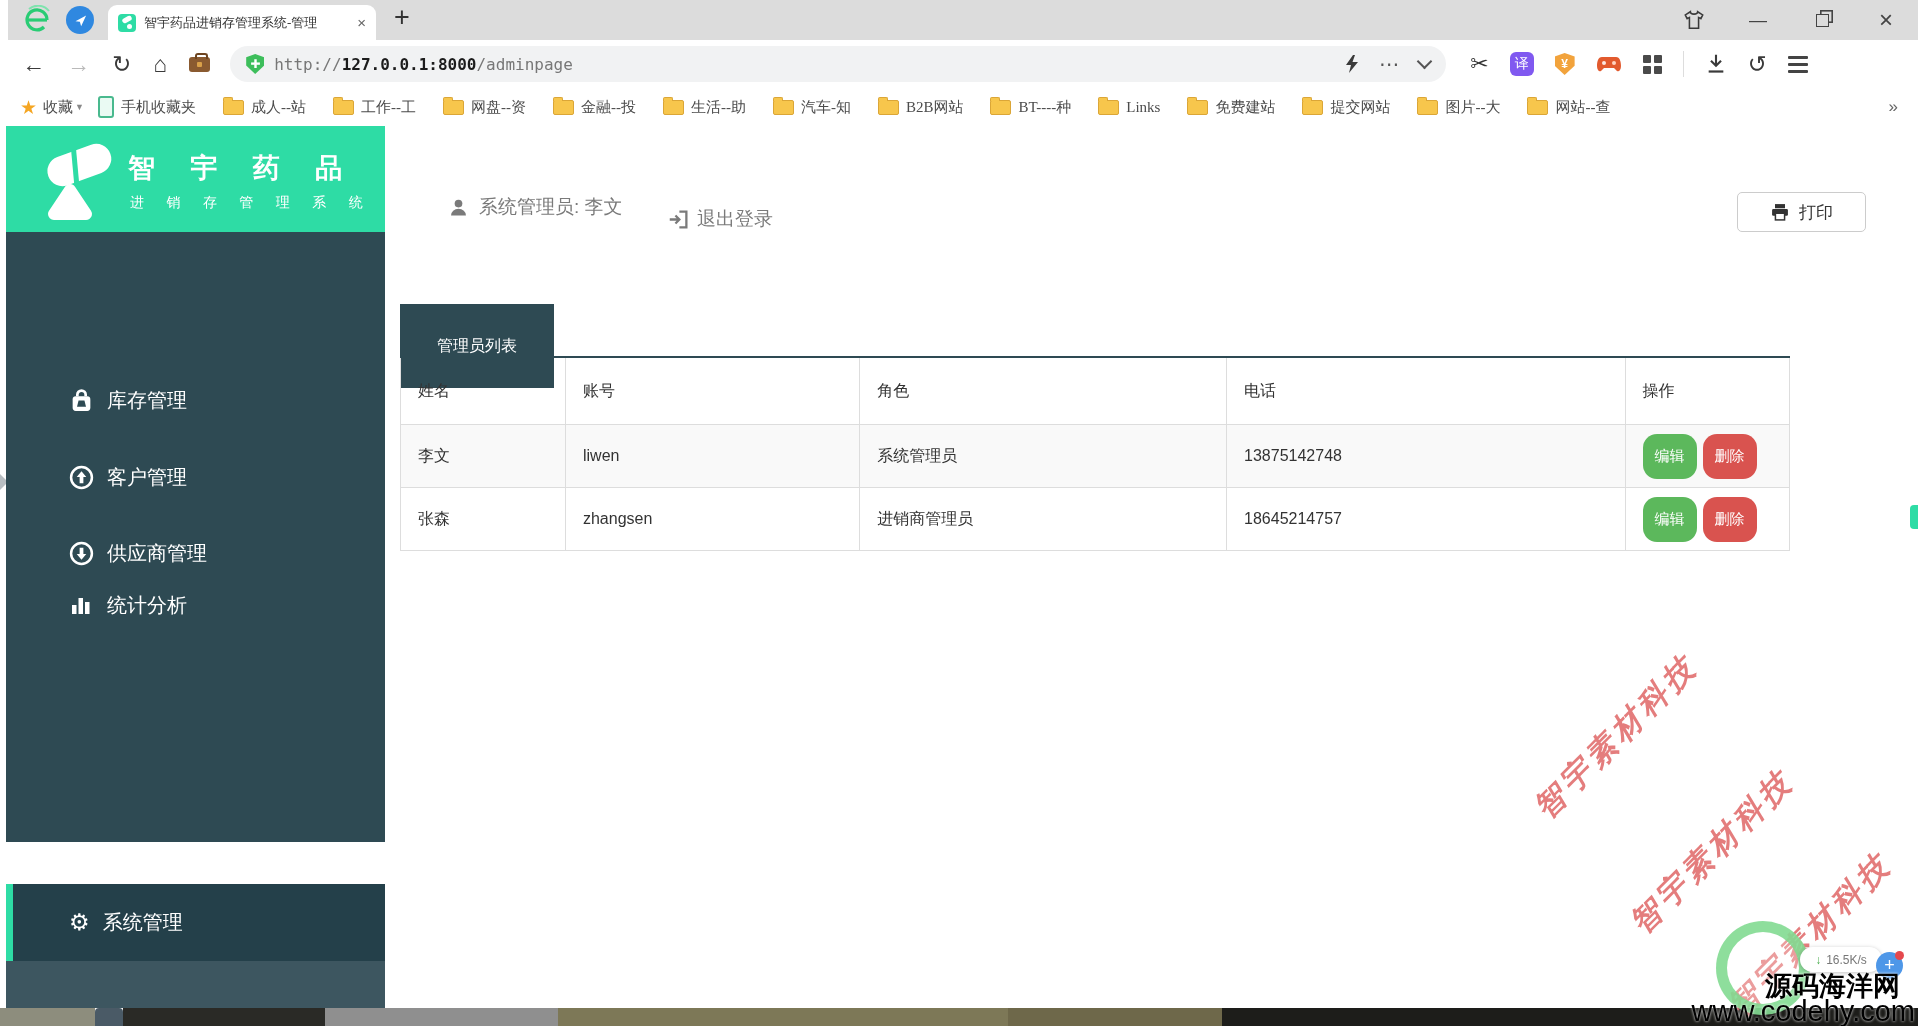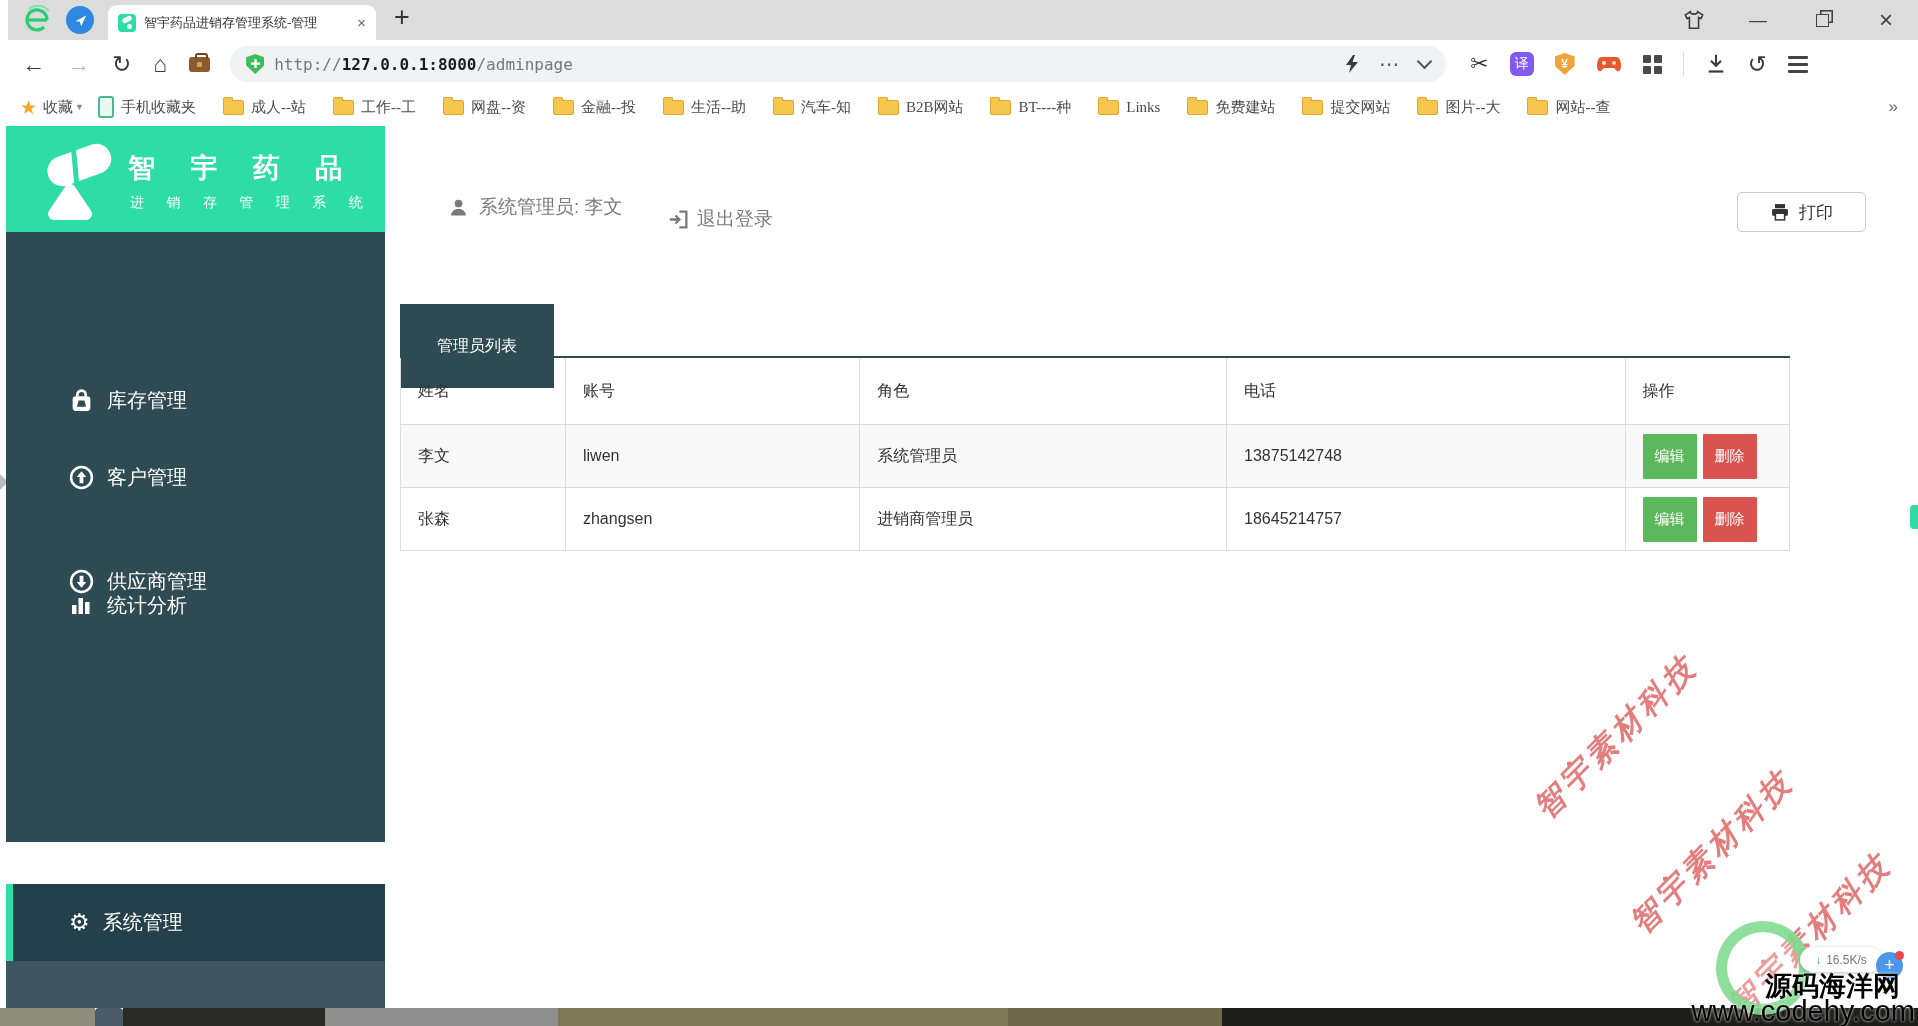--- a/index.html
+++ b/index.html
@@ -54,41 +54,41 @@
   .bm-more{margin-left:auto;margin-right:20px;font-size:17px;color:#666;}
   
   .page{position:absolute;top:126px;left:0;width:1918px;height:882px;background:#fff;}
   .expander{position:absolute;left:0;top:348px;width:0;height:0;border-top:8px solid transparent;border-bottom:8px solid transparent;border-left:8px solid #b7bdc1;}
   .sidebar{position:absolute;left:6px;top:0;width:379px;height:716px;background:#2e4a53;}
   .logoblock{position:absolute;left:0;top:0;width:379px;height:106px;background:#2edca5;}
   .logoart{position:absolute;left:34px;top:12px;}
   .logo-title{position:absolute;left:122px;top:24px;color:#fff;font-size:27px;font-weight:bold;letter-spacing:13px;font-family:"DejaVu Serif","Liberation Serif",serif;white-space:nowrap;}
   .logo-sub{position:absolute;left:124px;top:68px;color:#fff;font-size:14px;letter-spacing:9px;font-family:"DejaVu Serif","Liberation Serif",serif;white-space:nowrap;}
   .menu-item{position:absolute;left:62px;height:36px;display:flex;align-items:center;gap:13px;color:#fff;font-size:20px;cursor:pointer;white-space:nowrap;}
-  .mi-0{top:256px;} .mi-1{top:333px;} .mi-2{top:409px;margin-top:28px;} .mi-3{top:461px;}
+  .mi-0{top:256px;} .mi-1{top:333px;} .mi-2{top:409px;} .mi-3{top:461px;}
   .mi-icon{width:26px;display:flex;justify-content:center;}
   .active-item{position:absolute;left:0;top:758px;width:379px;height:77px;background:#24404a;border-left:7px solid #2edca5;box-sizing:border-box;display:flex;align-items:center;gap:13px;padding-left:56px;color:#fff;font-size:20px;cursor:pointer;}
   .gearglyph{font-size:23px;line-height:1;}
   .sidebar-foot{position:absolute;left:0;top:835px;width:379px;height:47px;background:#3d5660;}
   .side-handle{position:absolute;right:0;top:379px;width:8px;height:24px;background:#2edca5;border-radius:4px 0 0 4px;}
   
   .main{position:absolute;left:385px;top:0;width:1533px;height:882px;background:#fff;}
   .user-group{position:absolute;left:63px;top:68px;display:flex;align-items:center;gap:10px;color:#7a7a7a;font-size:19px;}
   .logout-group{position:absolute;left:283px;top:80px;display:flex;align-items:center;gap:8px;color:#7a7a7a;font-size:19px;cursor:pointer;}
   .print-btn{position:absolute;left:1352px;top:66px;width:127px;height:38px;background:#fff;border:1px solid #ccc;border-radius:5px;display:flex;align-items:center;justify-content:center;gap:9px;font-size:17px;color:#333;cursor:pointer;}
   .tabs{position:absolute;left:15px;top:178px;display:flex;height:52px;}
   .ptab{height:52px;display:flex;align-items:center;padding:16px 37px;font-size:16px;cursor:pointer;}
   .ptab.active{background:#2e4a53;color:#fff;}
   .ptab.inactive{background:#fff;color:#999;}
   .admin-table{position:absolute;left:15px;top:230px;width:1390px;border-collapse:collapse;border-top:2px solid #2e4a53;font-size:16px;color:#333;}
   .admin-table th,.admin-table td{border:1px solid #ddd;text-align:left;padding:0 0 0 17px;font-weight:normal;}
   .admin-table th{height:66px;border-top:none;}
   .admin-table td{height:62px;}
   .admin-table tbody tr:nth-child(odd){background:#f9f9f9;}
-  .btn{display:inline-block;border:none;border-radius:1px;color:#fff;font-size:15px;padding:13px 12px;margin-right:6px;cursor:pointer;font-family:inherit;}
+  .btn{display:inline-block;border:none;border-radius:14px;color:#fff;font-size:15px;padding:13px 12px;margin-right:6px;cursor:pointer;font-family:inherit;}
   .btn.edit{background:#5cb85c;}
   .btn.del{background:#d9534f;}
   
   .watermark{position:absolute;color:rgba(221,92,92,0.8);font-size:31px;font-family:"DejaVu Serif","Liberation Serif",serif;font-style:italic;font-weight:bold;letter-spacing:5px;white-space:nowrap;transform:translate(-50%,-50%) rotate(-45deg);z-index:40;}
   .wm1{left:1616px;top:737px;} .wm2{left:1712px;top:852px;} .wm3{left:1810px;top:935px;}
   .ring{position:absolute;left:1716px;top:921px;width:72px;height:72px;border:11px solid rgba(126,217,142,0.88);border-radius:50%;z-index:41;background:rgba(255,255,255,0.25);}
   .speedpill{position:absolute;left:1800px;top:947px;width:82px;height:25px;background:#fff;border-radius:13px;box-shadow:0 1px 4px rgba(0,0,0,0.25);display:flex;align-items:center;justify-content:center;gap:5px;font-size:12px;color:#777;z-index:42;}
   .speedpill .dl{color:#4caf50;font-size:12px;}
   .pluscircle{position:absolute;left:1876px;top:952px;width:27px;height:27px;border-radius:50%;background:#4e97e8;color:#fff;font-size:18px;display:flex;align-items:center;justify-content:center;z-index:42;}
   .pluscircle::after{content:'';position:absolute;right:-1px;top:-1px;width:9px;height:9px;border-radius:50%;background:#e5484d;}

